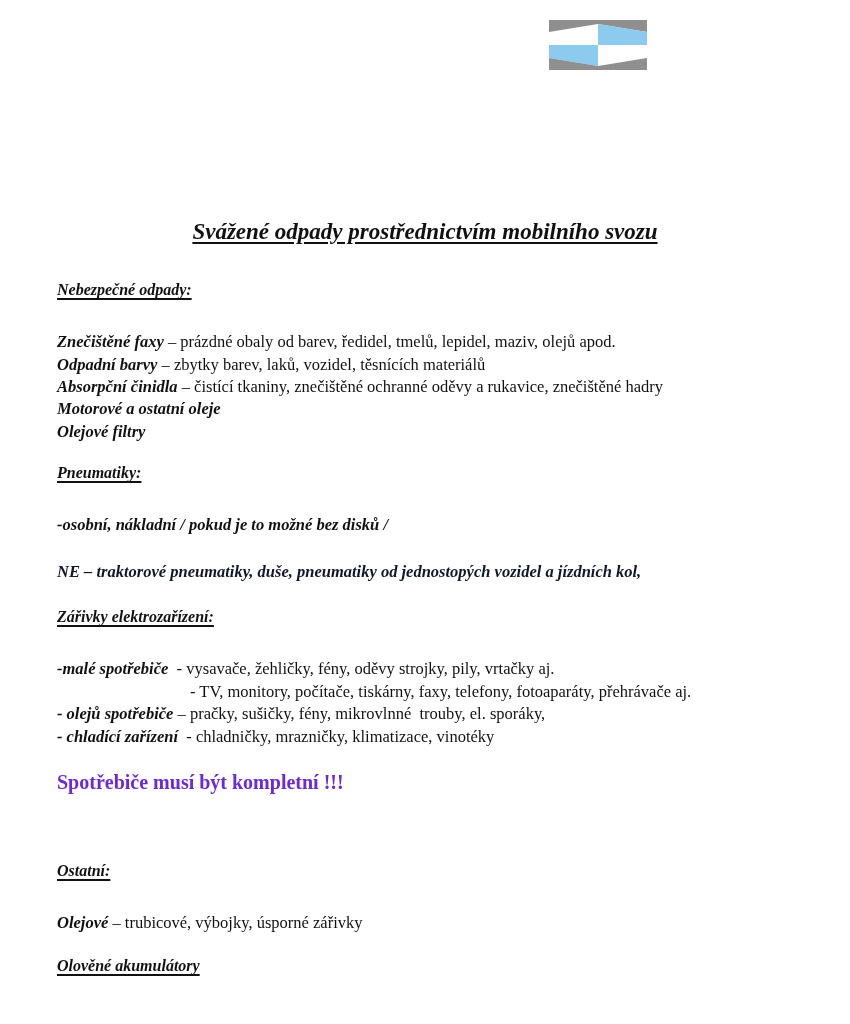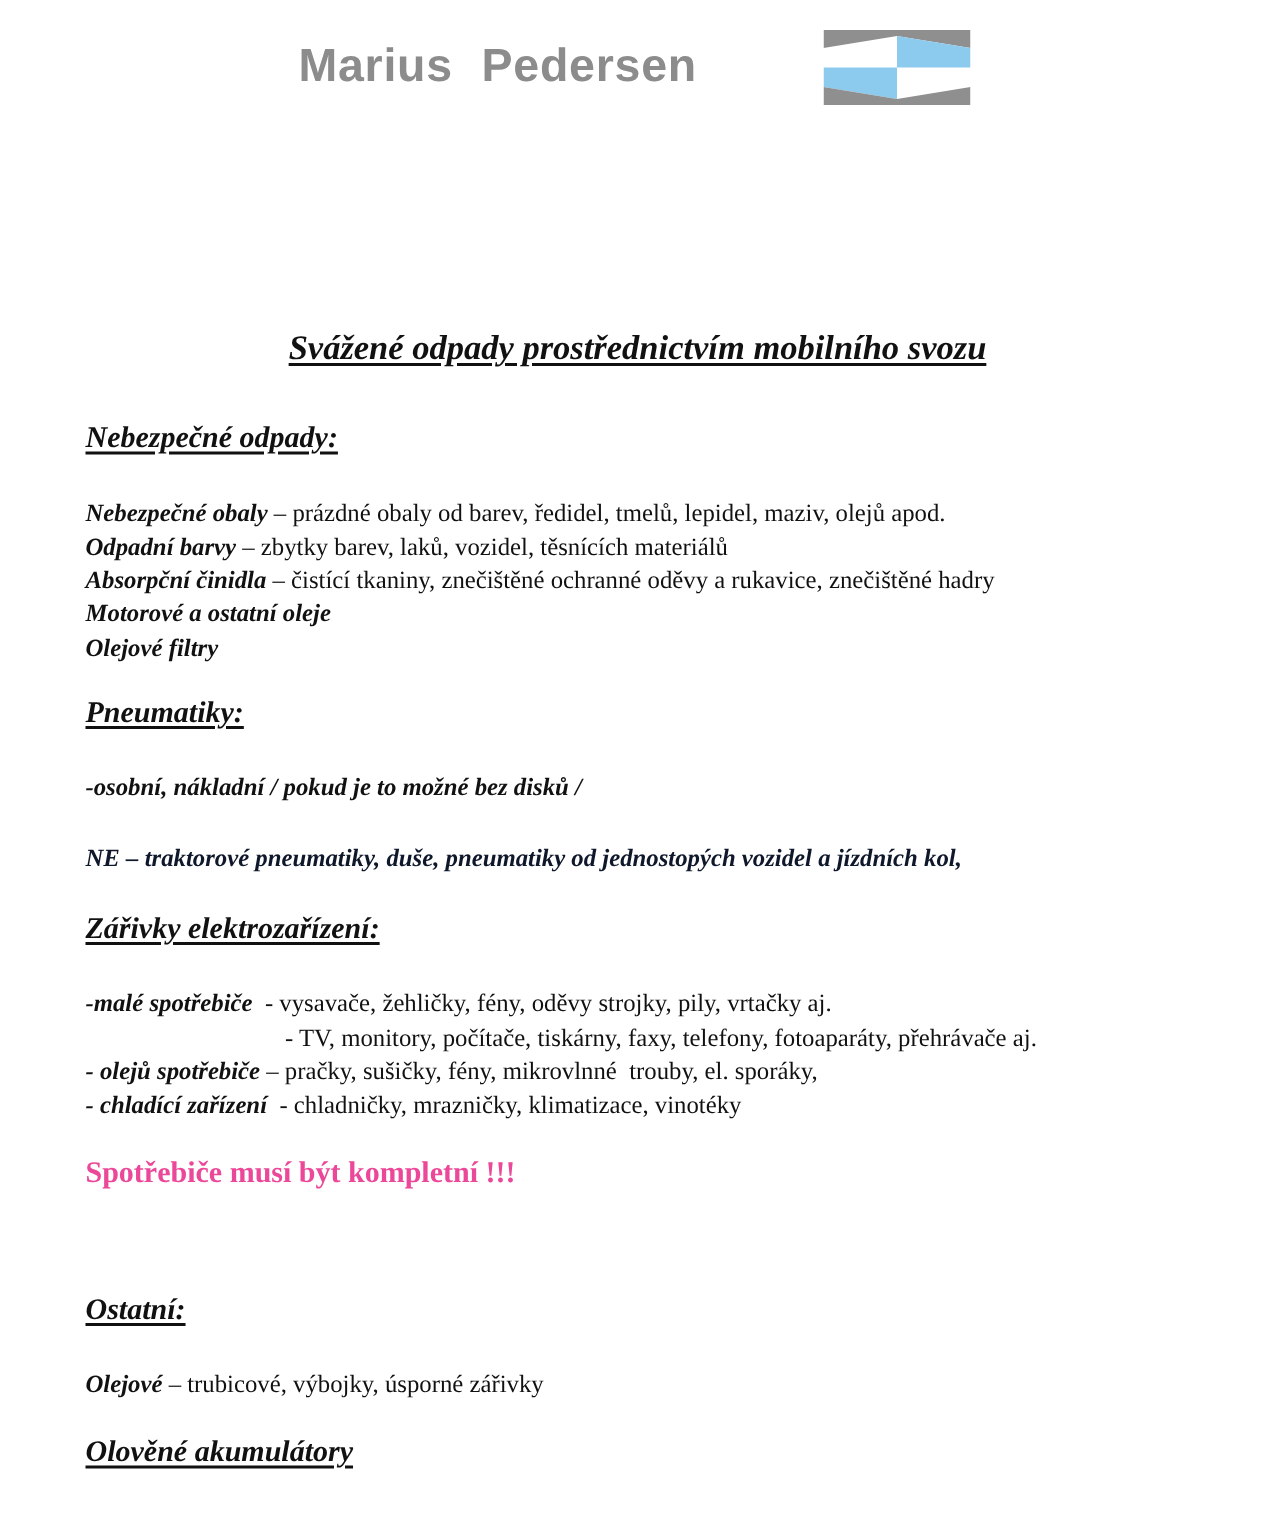--- a/index.html
+++ b/index.html
@@ -54,21 +54,21 @@
       text-decoration: underline;
       text-decoration-thickness: 2px;
       text-underline-offset: 3px;
       white-space: nowrap;
     }
     .heading {
       position: absolute;
       left: 57px;
       font-weight: bold;
       font-style: italic;
-      font-size: 20px;
+      font-size: 16px;
       text-decoration: underline;
       text-decoration-thickness: 2px;
       text-underline-offset: 3px;
       white-space: nowrap;
     }
     .line {
       position: absolute;
       left: 57px;
       font-size: 16.5px;
       white-space: nowrap;
@@ -82,55 +82,54 @@
       font-style: italic;
     }
     .red {
       color: #0f172a;
     }
     .warn {
       position: absolute;
       left: 57px;
       font-weight: bold;
       font-size: 20px;
-      color: #ec4899;
+      color: #6d28d9;
       white-space: nowrap;
     }
     .indent {
       position: absolute;
       left: 190px;
       font-size: 16.5px;
       white-space: nowrap;
     }
   </style>
 </head>
 <body>
 
 <div class="header">
-  <div class="brand-name">Marius  Pedersen</div>
   <svg class="brand-logo" viewBox="0 0 98 50" xmlns="http://www.w3.org/2000/svg">
     <rect x="0" y="0" width="98" height="50" fill="#ffffff"></rect>
 
     <polygon points="0,0 49,0 49,4 0,12" fill="#8f8f8f"></polygon>
 
     <polygon points="49,0 98,0 98,12 49,4" fill="#8f8f8f"></polygon>
     <polygon points="49,4 98,12 98,25 49,25" fill="#8ccbee"></polygon>
 
     <polygon points="0,25 49,25 49,46 0,38" fill="#8ccbee"></polygon>
     <polygon points="0,38 49,46 49,50 0,50" fill="#8f8f8f"></polygon>
 
     <polygon points="49,46 98,38 98,50 49,50" fill="#8f8f8f"></polygon>
   </svg>
 </div>
 
 <div class="doc-title">Svážené odpady prostřednictvím mobilního svozu</div>
 
 <div class="heading" style="top:281px;">Nebezpečné odpady:</div>
 
-<div class="line" style="top:332px;"><b>Nebezpečné obaly</b><span> – prázdné obaly od barev, ředidel, tmelů, lepidel, maziv, olejů apod.</span></div>
+<div class="line" style="top:332px;"><b>Znečištěné faxy</b><span> – prázdné obaly od barev, ředidel, tmelů, lepidel, maziv, olejů apod.</span></div>
 <div class="line" style="top:355px;"><b>Odpadní barvy</b><span> – zbytky barev, laků, vozidel, těsnících materiálů</span></div>
 <div class="line" style="top:377px;"><b>Absorpční činidla</b><span> – čistící tkaniny, znečištěné ochranné oděvy a rukavice, znečištěné hadry</span></div>
 <div class="line" style="top:399px;"><b>Motorové a ostatní oleje</b><span></span></div>
 <div class="line" style="top:422px;"><b>Olejové filtry</b><span></span></div>
 
 <div class="heading" style="top:464px;">Pneumatiky:</div>
 <div class="line bi" style="top:515px;">-osobní, nákladní  / pokud je to možné bez disků /</div>
 <div class="line bi red" style="top:562px;">NE – traktorové pneumatiky, duše, pneumatiky od jednostopých vozidel a jízdních kol,</div>
 
 <div class="heading" style="top:608px;">Zářivky elektrozařízení:</div>

